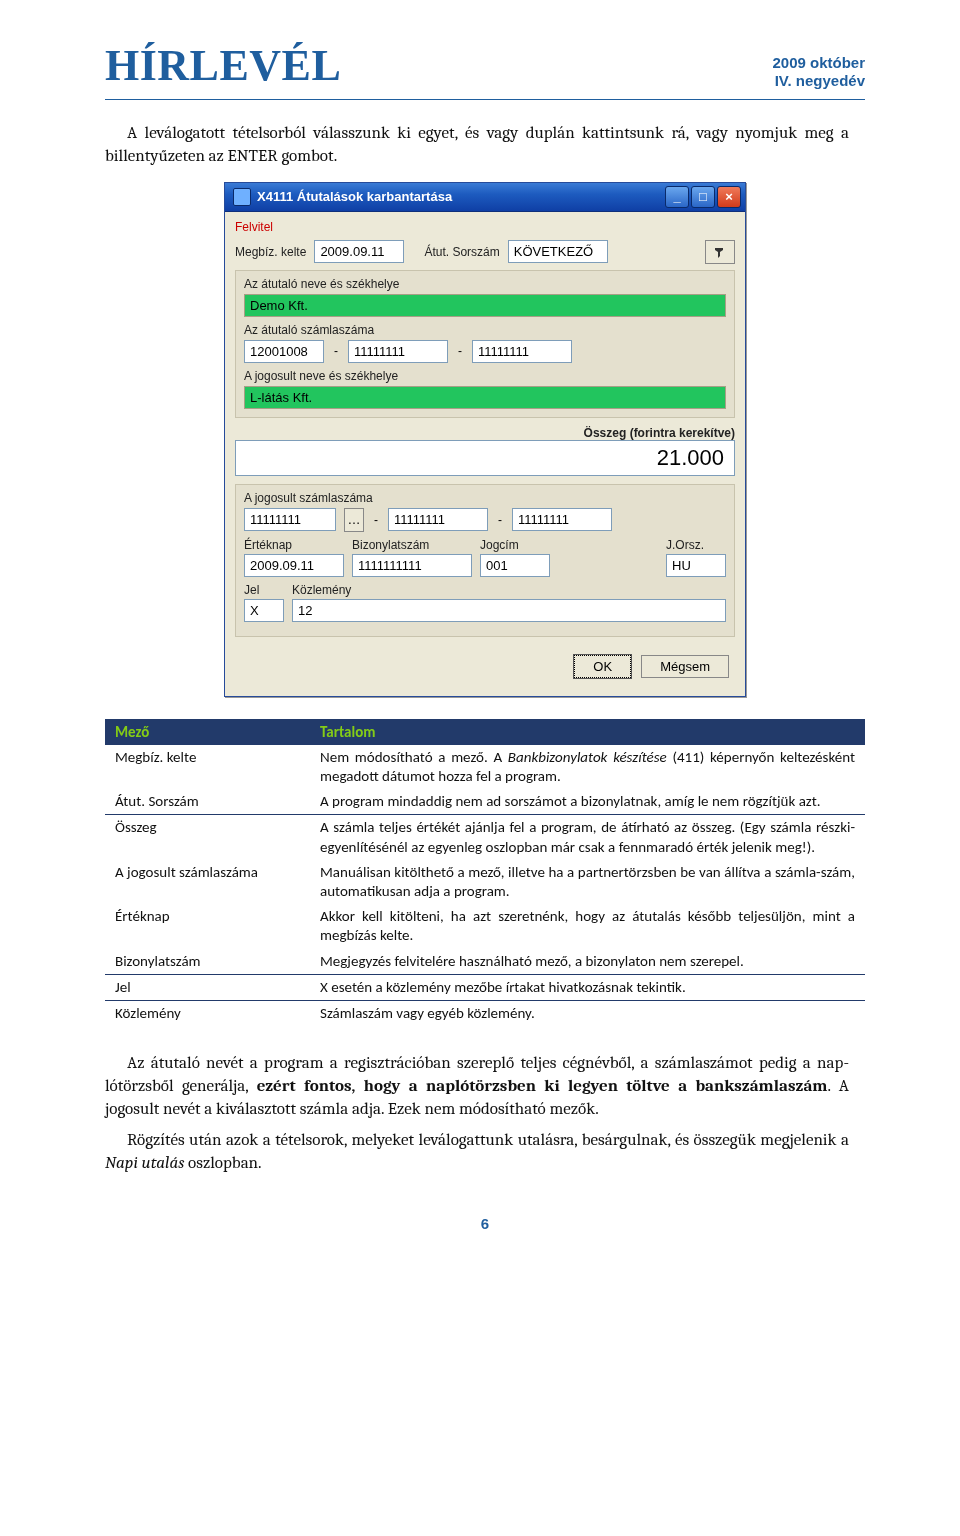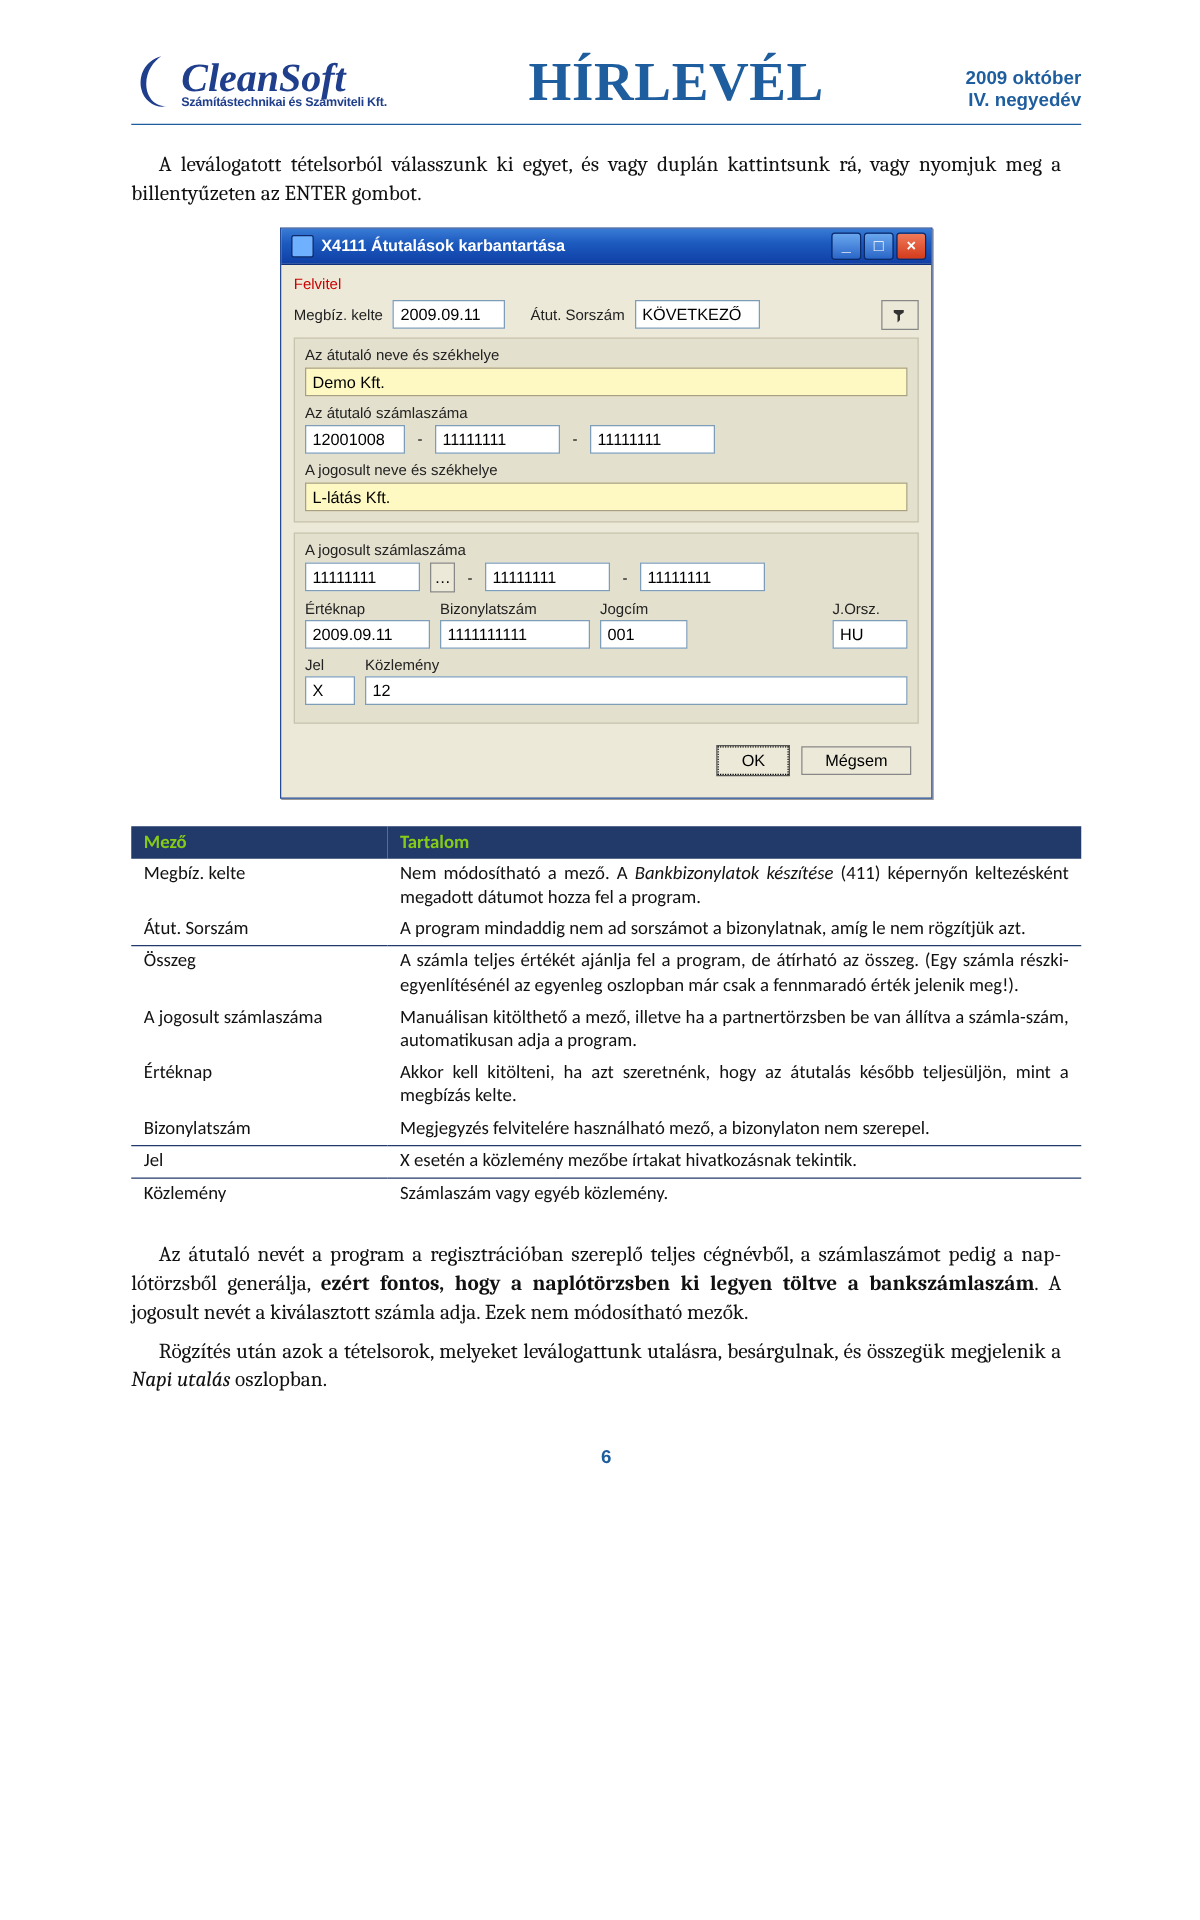--- a/index.html
+++ b/index.html
@@ -142,21 +142,21 @@
   .xp-label { font-size: 12px; color: #222; }
   .xp-input {
     background: #fff;
     border: 1px solid #7e9db9;
     padding: 3px 5px;
     font-family: Tahoma, Arial, sans-serif;
     font-size: 13px;
     box-sizing: border-box;
   }
   .xp-readonly {
-    background: #fef9c3;
+    background: #22c55e;
     border: 1px solid #a79f86;
     padding: 3px 5px;
     font-size: 13px;
     box-sizing: border-box;
   }
   .pin-btn {
     width: 28px; height: 22px;
     border: 1px solid #888;
     background: #ece9d8;
     display: flex; align-items: center; justify-content: center;
@@ -228,29 +228,20 @@
     font-size: 15px;
     margin-top: 40px;
   }
 </style>
 </head>
 <body>
 
 <div class="page">
 
   <div class="doc-header">
-    <div class="brand">
-      <svg class="brand-logo" viewBox="0 0 32 48">
-        <path d="M24 2 C10 6 6 18 8 28 C10 38 20 44 28 42 C18 42 12 34 12 24 C12 14 18 6 24 2 Z" fill="#1f3e8c"></path>
-      </svg>
-      <div class="brand-text">
-        <div class="brand-name">CleanSoft</div>
-        <div class="brand-sub">Számítástechnikai és Számviteli Kft.</div>
-      </div>
-    </div>
     <div class="banner-title">HÍRLEVÉL</div>
     <div class="issue">
       <div>2009 október</div>
       <div>IV. negyedév</div>
     </div>
   </div>
   <hr class="header-rule">
 
   <p class="body indent">A leválogatott tételsorból válasszunk ki egyet, és vagy duplán kattintsunk rá, vagy nyomjuk meg a billentyűzeten az ENTER gombot.</p>
 
@@ -291,20 +282,26 @@
             <span class="xp-input" style="width:80px">12001008</span>
             <span class="sep">-</span>
             <span class="xp-input" style="width:100px">11111111</span>
             <span class="sep">-</span>
             <span class="xp-input" style="width:100px">11111111</span>
           </div>
           <div class="xp-label" style="margin-top:6px">A jogosult neve és székhelye</div>
           <div class="xp-readonly" style="margin-top:3px">L-látás Kft.</div>
         </div>
 
+        <div class="amount-box">
+          <div style="text-align:right" class="xp-label">
+            <span class="bold" style="font-weight:bold">Összeg (forintra kerekítve)</span>
+          </div>
+          <div class="amount-value">21.000</div>
+        </div>
 
         <div class="group-panel" style="margin-top:8px">
           <div class="xp-label">A jogosult számlaszáma</div>
           <div class="xp-row" style="margin-top:3px">
             <span class="xp-input" style="width:92px">11111111</span>
             <span class="pin-btn" style="width:18px;height:22px">…</span>
             <span class="sep">-</span>
             <span class="xp-input" style="width:100px">11111111</span>
             <span class="sep">-</span>
             <span class="xp-input" style="width:100px">11111111</span>

